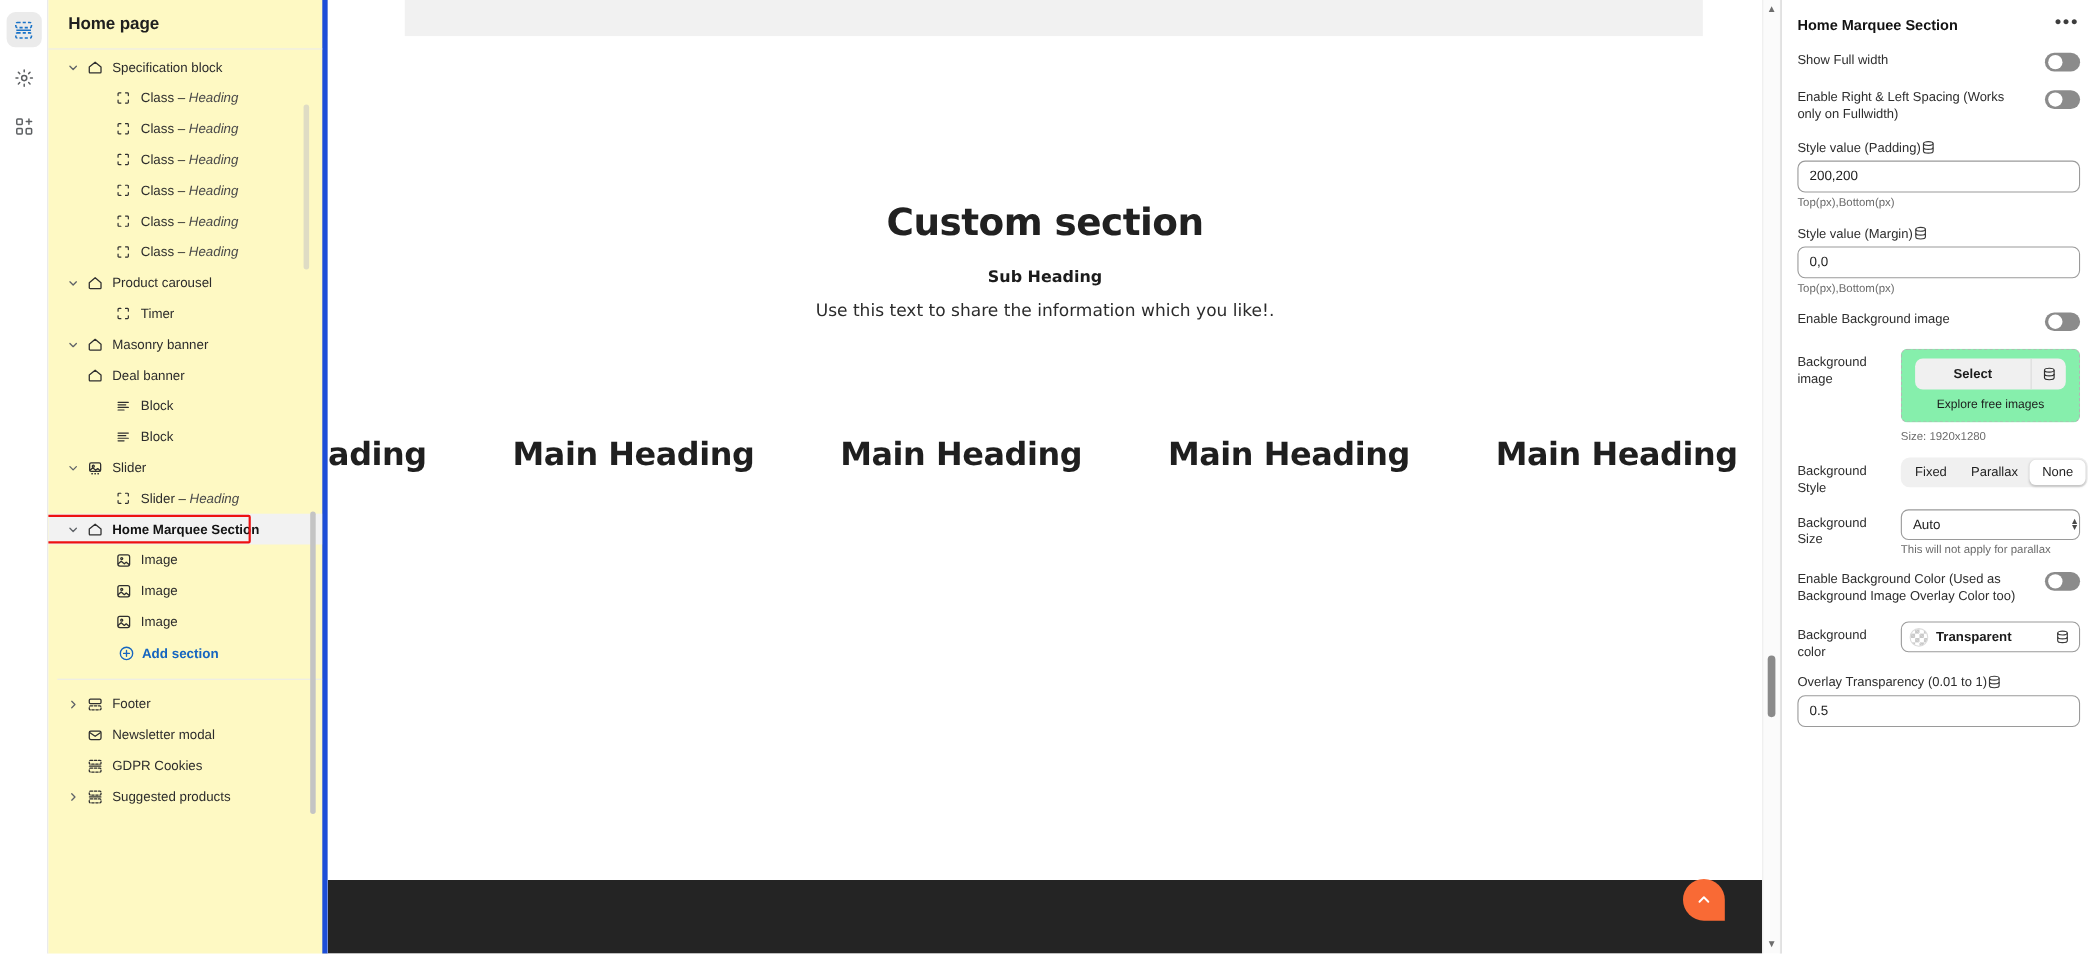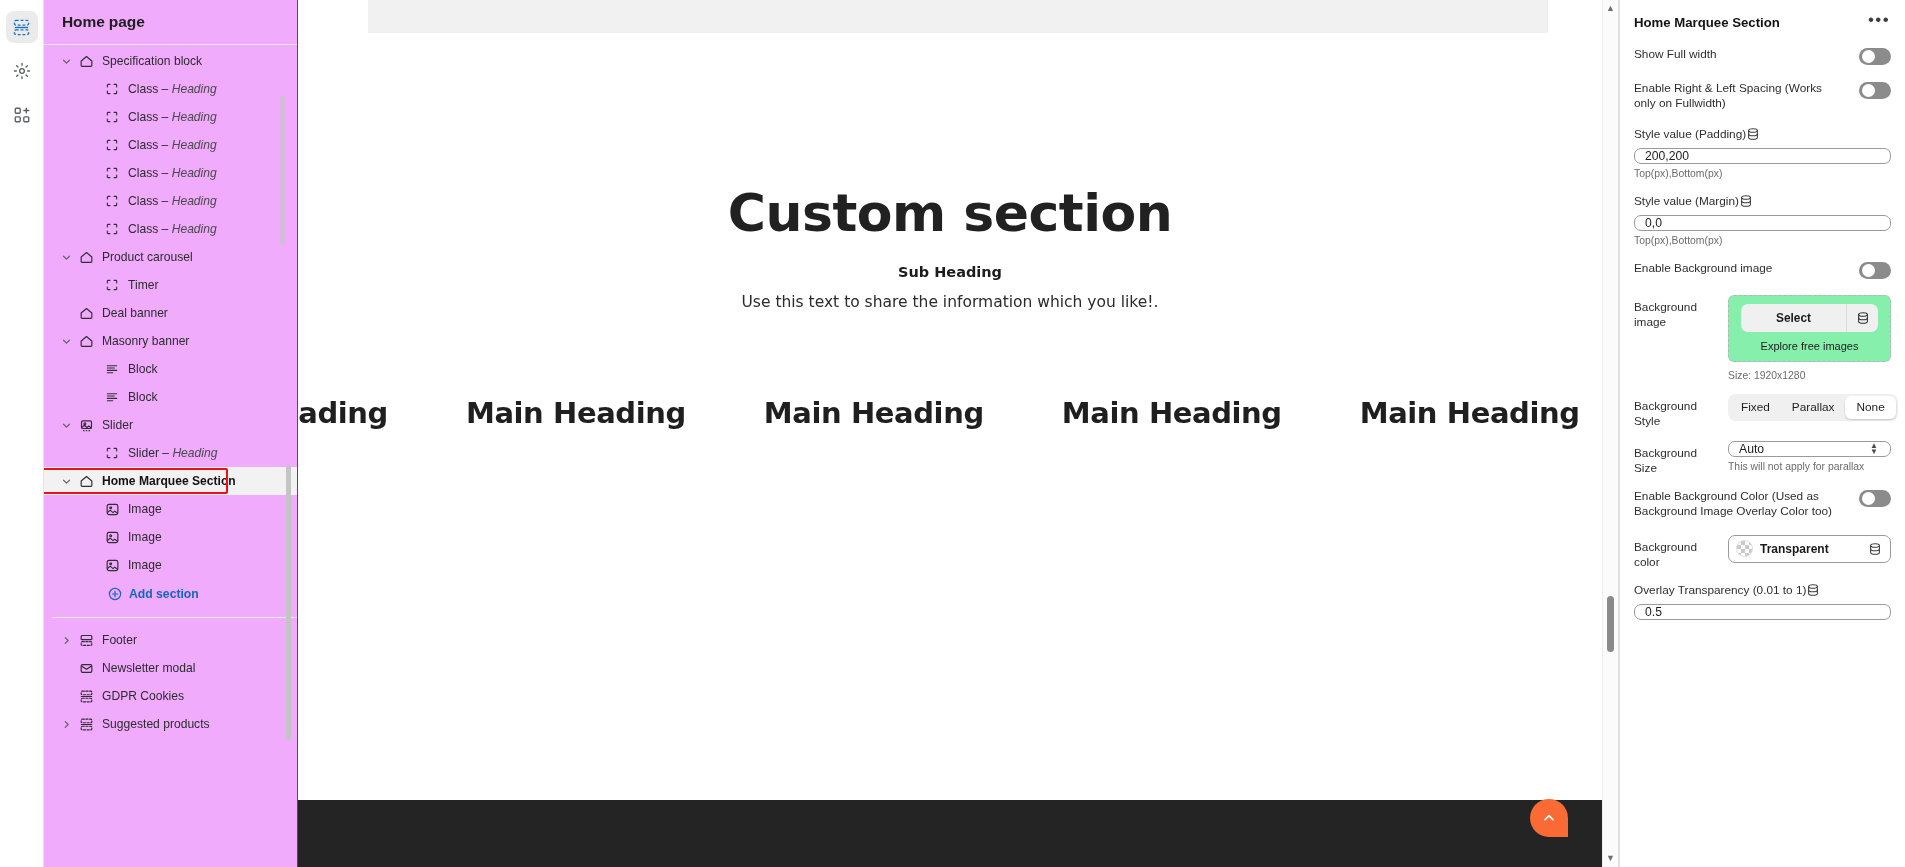--- a/index.html
+++ b/index.html
@@ -38,22 +38,22 @@
     cursor: pointer;
     color: #5c5f62;
   }
   .rail-btn.active { background: #ebebeb; color: #1a73c7; }
 
   
   .sidebar {
     width: 254px;
     flex: 0 0 254px;
     height: 100%;
-    background: #f0abfc;
-    border-right: 1px solid #1d4ed8;
+    background: #fef9c3;
+    border-right: 5px solid #1d4ed8;
     display: flex;
     flex-direction: column;
     position: relative;
   }
   .sidebar-header {
     height: 45px;
     flex: 0 0 45px;
     display: flex; align-items: center;
     padding-left: 18px;
     border-bottom: 1px solid #ececec;
@@ -157,21 +157,21 @@
     background: #f1f1f1;
   }
   .preview {
     position: absolute;
     top: 33px; left: 0; right: 16px; bottom: 0;
     background: #ffffff;
     overflow: hidden;
   }
   .custom-heading {
     text-align: center;
-    font-size: 52px;
+    font-size: 34px;
     font-weight: bold;
     color: #212121;
     letter-spacing: -0.5px;
     margin-top: 150px;
     font-family: "DejaVu Sans", sans-serif;
   }
   .sub-heading {
     text-align: center;
     font-size: 14.5px;
     font-weight: bold;
@@ -321,21 +321,21 @@
   .field-head {
     display: flex;
     align-items: center;
     justify-content: flex-start;
     margin-bottom: 5px;
   }
   .field-label { font-size: 11.8px; color: #2d2d2d; }
   .db-icon { color: #3a3a3a; display: flex; cursor: pointer; }
   .text-input {
     width: 100%;
-    height: 16px;
+    height: 29px;
     border: 1px solid #9a9a9a;
     border-radius: 7px;
     font-size: 12.2px;
     color: #1d1d1d;
     padding: 0 10px;
     background: #ffffff;
     font-family: "Liberation Sans", sans-serif;
     outline: none;
   }
   .field-hint {
@@ -417,27 +417,27 @@
     border-radius: 6px;
     cursor: pointer;
   }
   .seg.active {
     background: #ffffff;
     box-shadow: 0 1px 2px rgba(0,0,0,.18);
     font-weight: normal;
   }
   .select-box {
     width: 100%;
-    height: 16px;
+    height: 28px;
     border: 1px solid #9a9a9a;
     border-radius: 7px;
     display: flex;
     align-items: center;
     justify-content: space-between;
-    padding: 0 12px 0 10px;
+    padding: 0 0 0 10px;
     font-size: 12.2px;
     color: #1d1d1d;
     background: #ffffff;
     cursor: pointer;
   }
   .chev-updown {
     display: flex; flex-direction: column;
     line-height: 6px; font-size: 8px; color: #4a4a4a;
   }
   .color-box {
@@ -631,44 +631,44 @@
               </svg>
             </div>
             <div class="row-icon">
               <svg width="14" height="14" viewBox="0 0 18 18">
                 <path d="M3 6.3V4.1a1 1 0 0 1 1-1h2.3M11.7 3.1H14a1 1 0 0 1 1 1v2.2M15 11.7V14a1 1 0 0 1-1 1h-2.3M6.3 15H4a1 1 0 0 1-1-1v-2.3" stroke="currentColor" stroke-width="1.4" fill="none" stroke-linecap="round" stroke-linejoin="round"></path>
               </svg>
             </div>
             <div class="row-label">Timer</div>
           </div>
           <div class="row ind-0">
-            <div class="caret empty">
+            <div class="caret">
               <svg width="11" height="11" viewBox="0 0 12 12">
                 <path d="M2.8 4.6L6 7.8l3.2-3.2" stroke="currentColor" stroke-width="1.3" fill="none" stroke-linecap="round" stroke-linejoin="round"></path>
               </svg>
             </div>
             <div class="row-icon">
               <svg width="15" height="15" viewBox="0 0 18 18">
                 <path d="M2.6 8.4L9 3l6.4 5.4v5.4a1 1 0 0 1-1 1H3.6a1 1 0 0 1-1-1V8.4z" stroke="currentColor" stroke-width="1.4" fill="none" stroke-linecap="round" stroke-linejoin="round"></path>
               </svg>
             </div>
+            <div class="row-label">Masonry banner</div>
+          </div>
+          <div class="row ind-0">
+            <div class="caret empty">
+              <svg width="11" height="11" viewBox="0 0 12 12">
+                <path d="M2.8 4.6L6 7.8l3.2-3.2" stroke="currentColor" stroke-width="1.3" fill="none" stroke-linecap="round" stroke-linejoin="round"></path>
+              </svg>
+            </div>
+            <div class="row-icon">
+              <svg width="15" height="15" viewBox="0 0 18 18">
+                <path d="M2.6 8.4L9 3l6.4 5.4v5.4a1 1 0 0 1-1 1H3.6a1 1 0 0 1-1-1V8.4z" stroke="currentColor" stroke-width="1.4" fill="none" stroke-linecap="round" stroke-linejoin="round"></path>
+              </svg>
+            </div>
             <div class="row-label">Deal banner</div>
-          </div>
-          <div class="row ind-0">
-            <div class="caret">
-              <svg width="11" height="11" viewBox="0 0 12 12">
-                <path d="M2.8 4.6L6 7.8l3.2-3.2" stroke="currentColor" stroke-width="1.3" fill="none" stroke-linecap="round" stroke-linejoin="round"></path>
-              </svg>
-            </div>
-            <div class="row-icon">
-              <svg width="15" height="15" viewBox="0 0 18 18">
-                <path d="M2.6 8.4L9 3l6.4 5.4v5.4a1 1 0 0 1-1 1H3.6a1 1 0 0 1-1-1V8.4z" stroke="currentColor" stroke-width="1.4" fill="none" stroke-linecap="round" stroke-linejoin="round"></path>
-              </svg>
-            </div>
-            <div class="row-label">Masonry banner</div>
           </div>
           <div class="row ind-1">
             <div class="caret empty">
               <svg width="11" height="11" viewBox="0 0 12 12">
                 <path d="M2.8 4.6L6 7.8l3.2-3.2" stroke="currentColor" stroke-width="1.3" fill="none" stroke-linecap="round" stroke-linejoin="round"></path>
               </svg>
             </div>
             <div class="row-icon">
               <svg width="14" height="14" viewBox="0 0 18 18">
                 <path d="M3 4.8h12M3 7.8h9M3 10.8h12M3 13.8h7" stroke="currentColor" stroke-width="1.4" fill="none" stroke-linecap="round" stroke-linejoin="round"></path>

